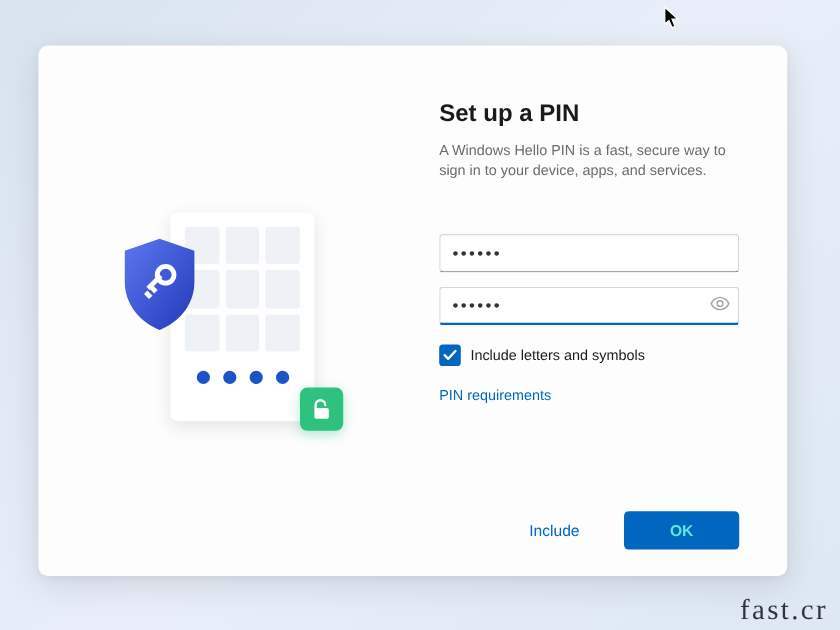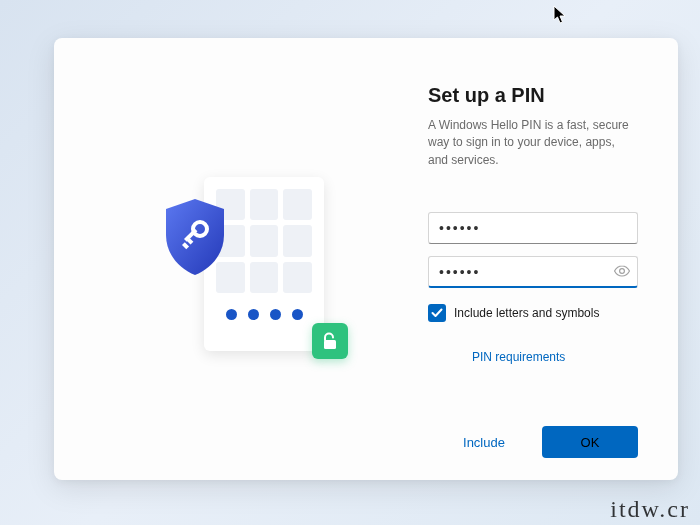--- a/index.html
+++ b/index.html
@@ -5,27 +5,26 @@
   * { box-sizing: border-box; margin: 0; padding: 0; }
   body {
     width: 700px; height: 525px;
     background: linear-gradient(135deg, #d8e3f0 0%, #e8eff8 50%, #dde8f3 100%);
     font-family: "Segoe UI", -apple-system, sans-serif;
     position: relative;
     overflow: hidden;
   }
   .dialog {
     position: absolute;
-    left: 54px; top: 38px;
+    left: 32px; top: 38px;
     width: 624px; height: 442px;
     background: #fdfdfd;
     border-radius: 8px;
     box-shadow: 0 8px 30px rgba(0,0,0,0.1), 0 2px 8px rgba(0,0,0,0.05);
     display: flex;
-    padding-left: 40px;
   }
   .left-pane {
     width: 300px;
     position: relative;
     display: flex;
     align-items: center;
     justify-content: center;
   }
   .illustration {
     position: relative;
@@ -125,40 +124,39 @@
     right: 8px; top: 50%;
     transform: translateY(-50%);
     opacity: 0.55;
     cursor: pointer;
   }
   .checkbox-row {
     display: flex;
     align-items: center;
     gap: 8px;
     margin-top: 4px;
-    margin-bottom: 28px;
+    margin-bottom: 17px;
   }
   .checkbox {
     width: 18px; height: 18px;
     background: #0067c0;
     border-radius: 3px;
     display: flex;
     align-items: center;
     justify-content: center;
     cursor: pointer;
   }
   .checkbox-label {
     font-size: 12px;
     color: #1a1a1a;
   }
   .link {
     font-size: 12px;
     color: #0067c0;
     cursor: pointer;
-    margin-left: 44px;
   }
   .button-row {
     position: absolute;
     bottom: 22px; right: 40px;
     display: flex;
     gap: 10px;
   }
   .btn {
     width: 96px; height: 32px;
     border-radius: 4px;
@@ -168,21 +166,22 @@
     justify-content: center;
     cursor: pointer;
     border: none;
   }
   .btn-secondary {
     background: transparent;
     color: #0067c0;
   }
   .btn-primary {
     background: #0067c0;
-    color: #000000;
+    color: #5eead4;
+    font-weight: bold;
   }
   .watermark {
     position: absolute;
     right: 10px; bottom: 2px;
     font-family: Georgia, "Times New Roman", serif;
     font-size: 24px;
     color: rgba(0,0,0,0.78);
     letter-spacing: 2px;
   }
   .cursor {
@@ -271,17 +270,17 @@
     <div class="link">PIN requirements</div>
 
     <div class="button-row">
       <button class="btn btn-secondary">Include</button>
       <button class="btn btn-primary">OK</button>
     </div>
   </div>
 
 </div>
 
-<div class="watermark">itdw.cr</div>
+<div class="watermark">fast.cr</div>
 
 <svg class="cursor" width="14" height="20" viewBox="0 0 14 20">
   <path d="M1 1 L1 15 L4.5 12 L7 18 L9.5 17 L7 11 L12 11 Z" fill="#000" stroke="#fff" stroke-width="1"></path>
 </svg>
 
 </body></html>

